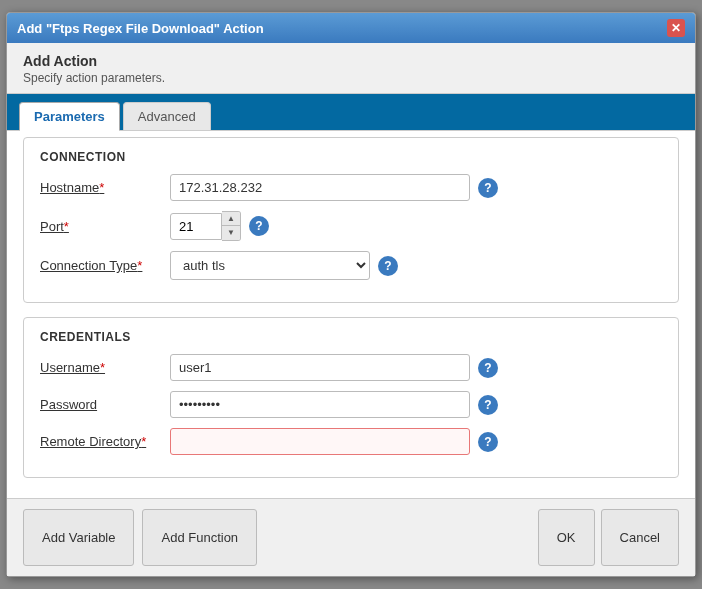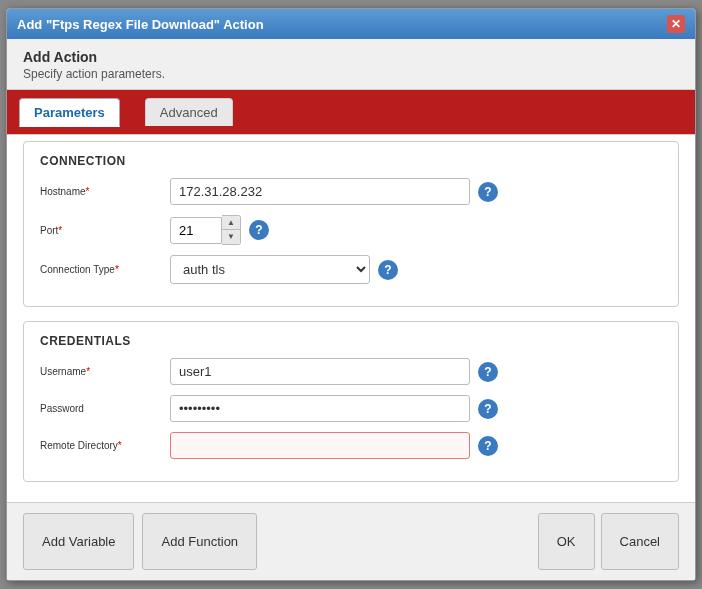--- a/index.html
+++ b/index.html
@@ -58,24 +58,23 @@
       font-size: 14px;
       color: #333;
     }
     .dialog-header .subtitle {
       color: #555;
       font-size: 12px;
       margin-top: 2px;
     }
     .tabs {
       display: flex;
-      padding: 8px 12px 8px 12px;
-      background: #b91c1c;
+      padding: 8px 12px 0 12px;
+      background: #0369a1;
       border-bottom: 1px solid #ccc;
-      gap: 22px;
     }
     .tab {
       padding: 6px 14px;
       cursor: pointer;
       border: 1px solid #ccc;
       border-bottom: none;
       border-radius: 4px 4px 0 0;
       background: #e8e8e8;
       color: #555;
       font-size: 13px;
@@ -110,22 +109,23 @@
       letter-spacing: 0.5px;
     }
     .form-row {
       display: flex;
       align-items: center;
       margin-bottom: 10px;
     }
     .form-label {
       width: 130px;
       color: #333;
-      font-size: 10px;
+      font-size: 13px;
       flex-shrink: 0;
+      text-decoration: underline;
     }
     .required {
       color: #cc0000;
     }
     .form-control-wrap {
       display: flex;
       align-items: center;
       flex: 1;
     }
     .text-input {

